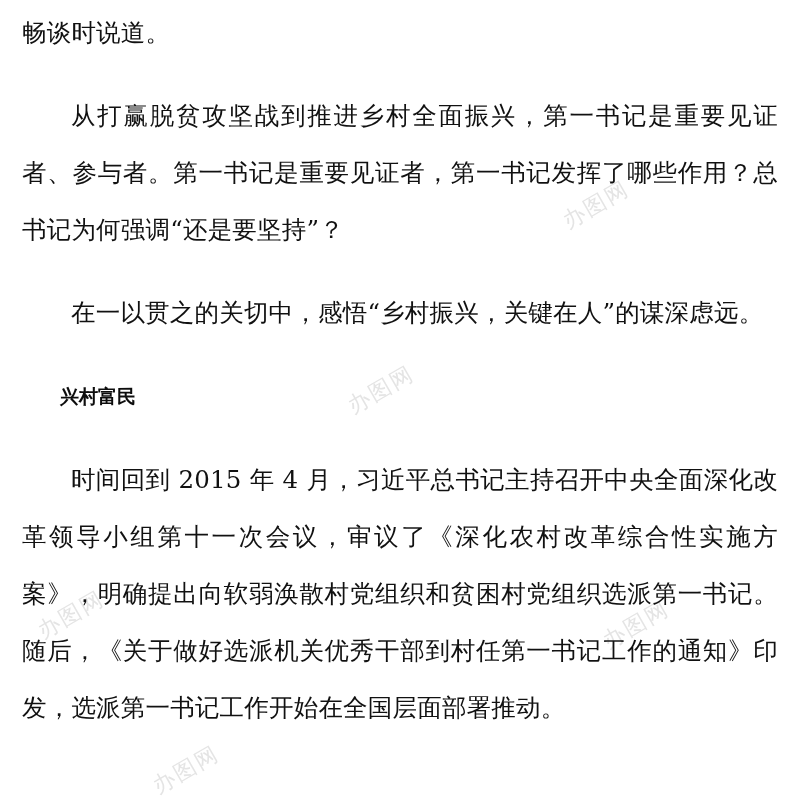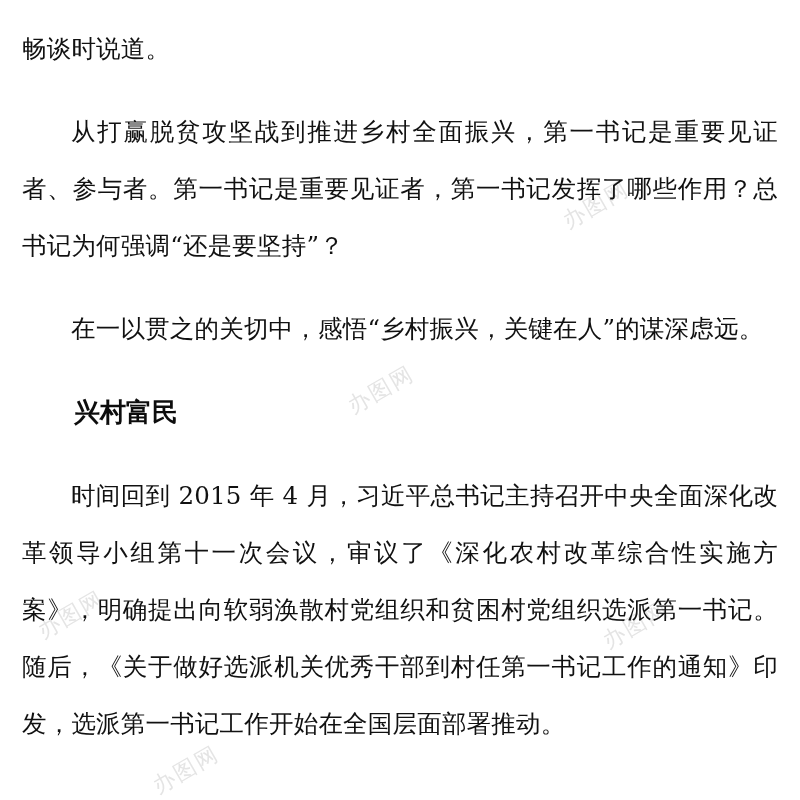--- a/index.html
+++ b/index.html
@@ -21,21 +21,21 @@
     width: 800px;
     height: 800px;
     box-sizing: border-box;
     padding: 0 22px;
     overflow: hidden;
   }
 
   .doc-body {
     position: relative;
     z-index: 2;
-    padding-top: 20px;
+    padding-top: 4px;
   }
 
   p.para {
     margin: 0;
     font-size: 24.5px;
     line-height: 57px;
     color: #111111;
     letter-spacing: 0.2px;
     text-align: justify;
     text-justify: inter-ideograph;
@@ -44,21 +44,21 @@
 
   p.indent {
     text-indent: 2em;
   }
 
   .spacer-sm { height: 26px; }
   .spacer-md { height: 30px; }
 
   h2.heading {
     margin: 0;
-    font-size: 26px;
+    font-size: 19px;
     line-height: 50px;
     font-weight: bold;
     color: #0d0d0d;
     text-indent: 2em;
     font-family: "DejaVu Sans", "Liberation Sans", sans-serif;
   }
 
   
   .wm {
     position: absolute;

